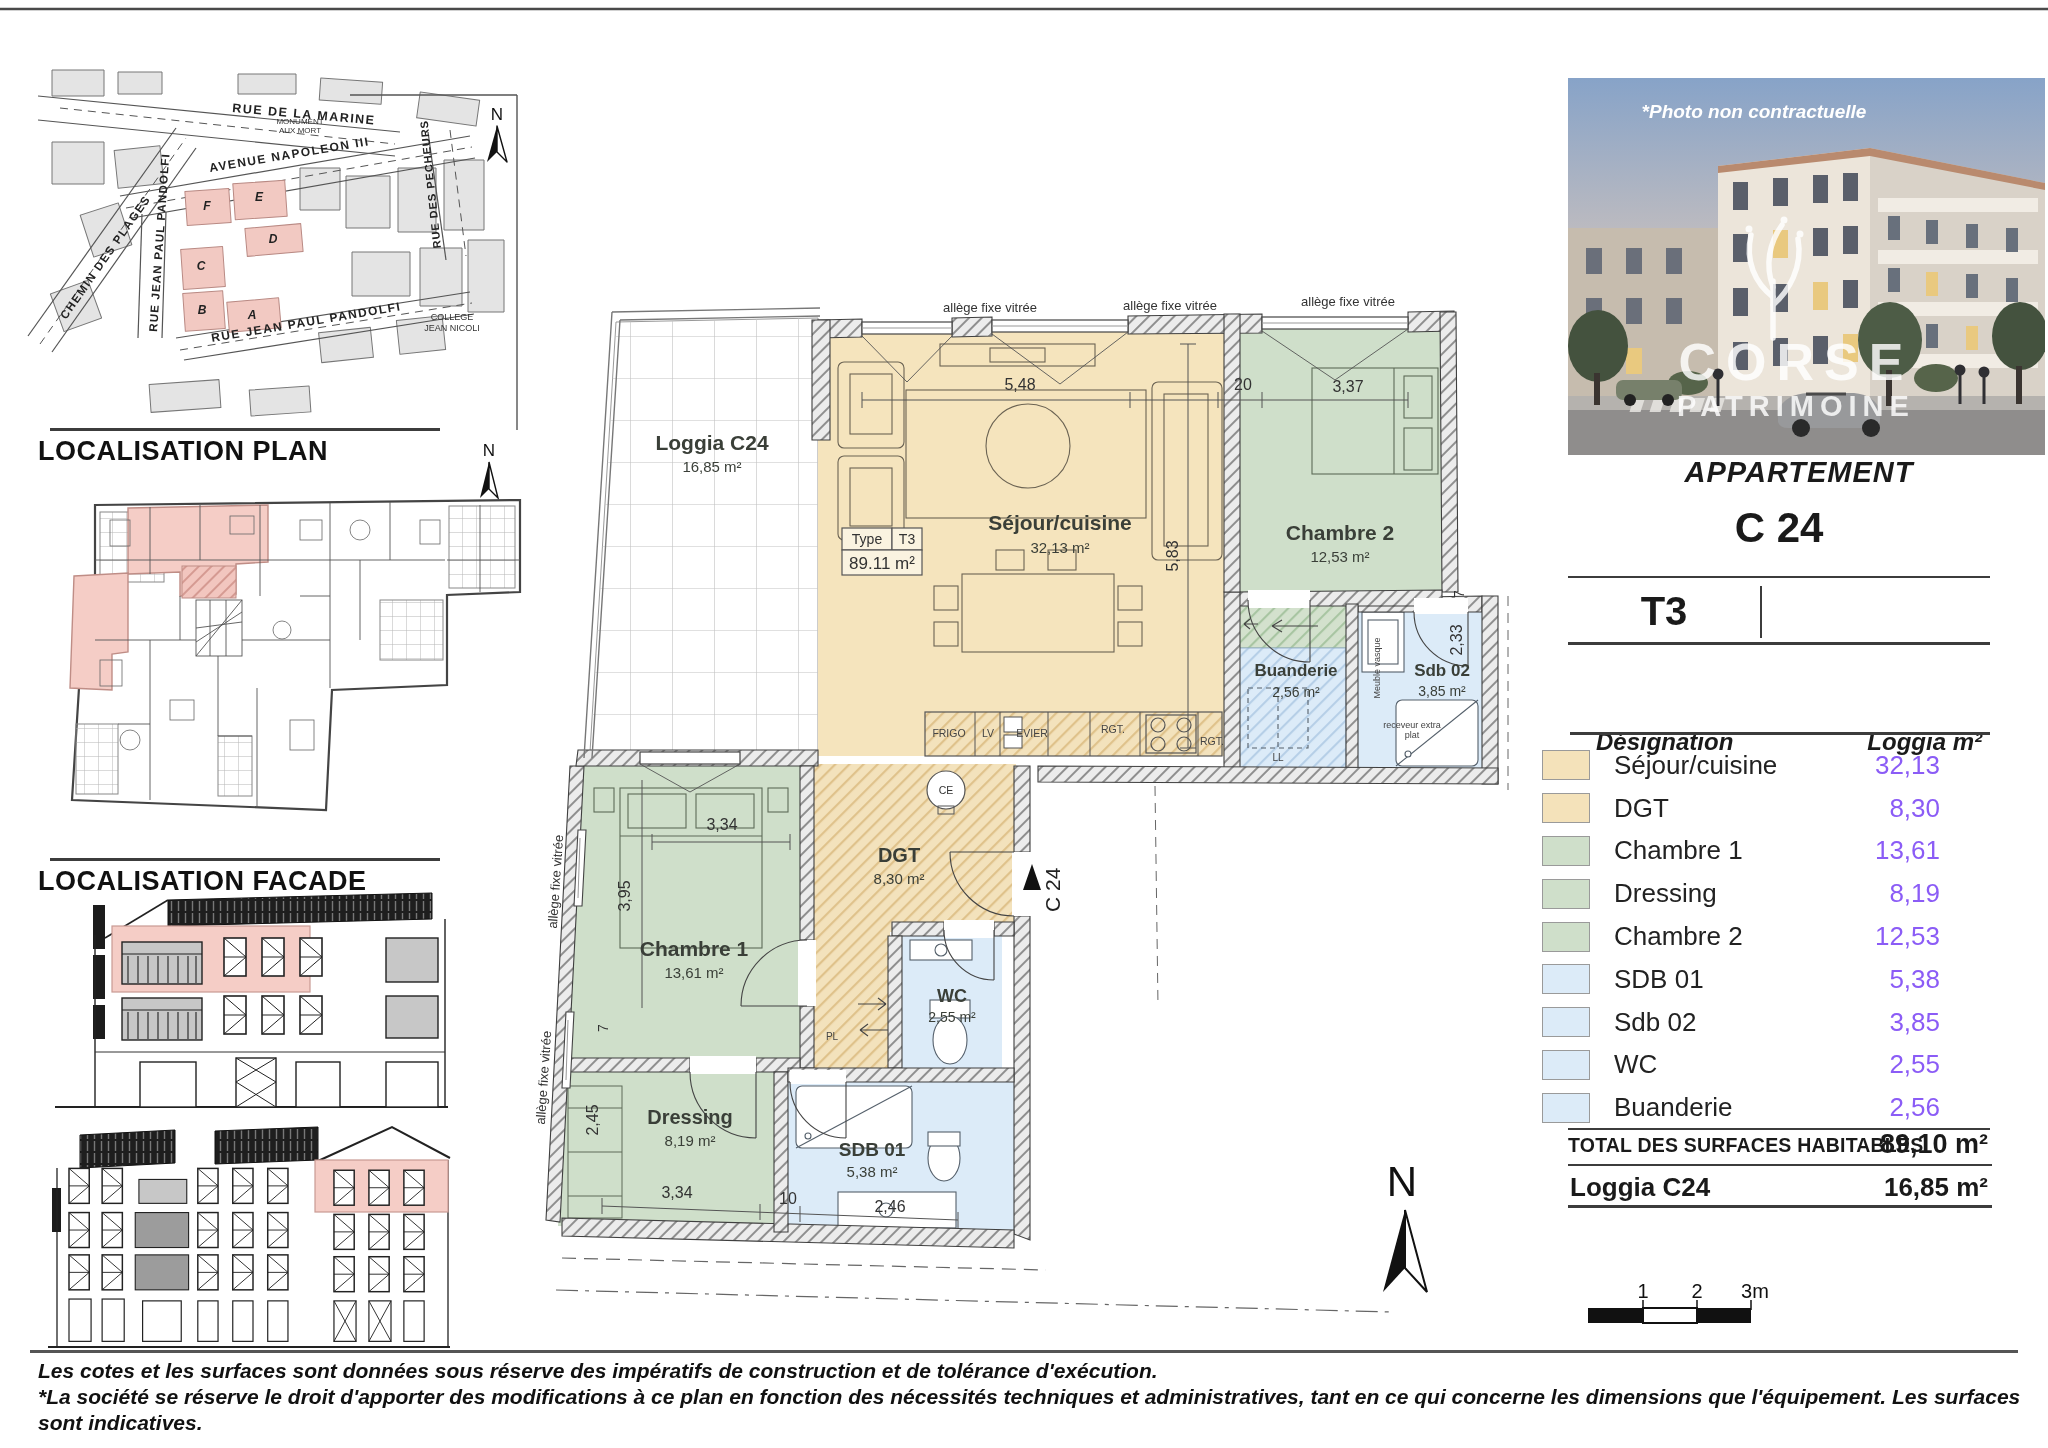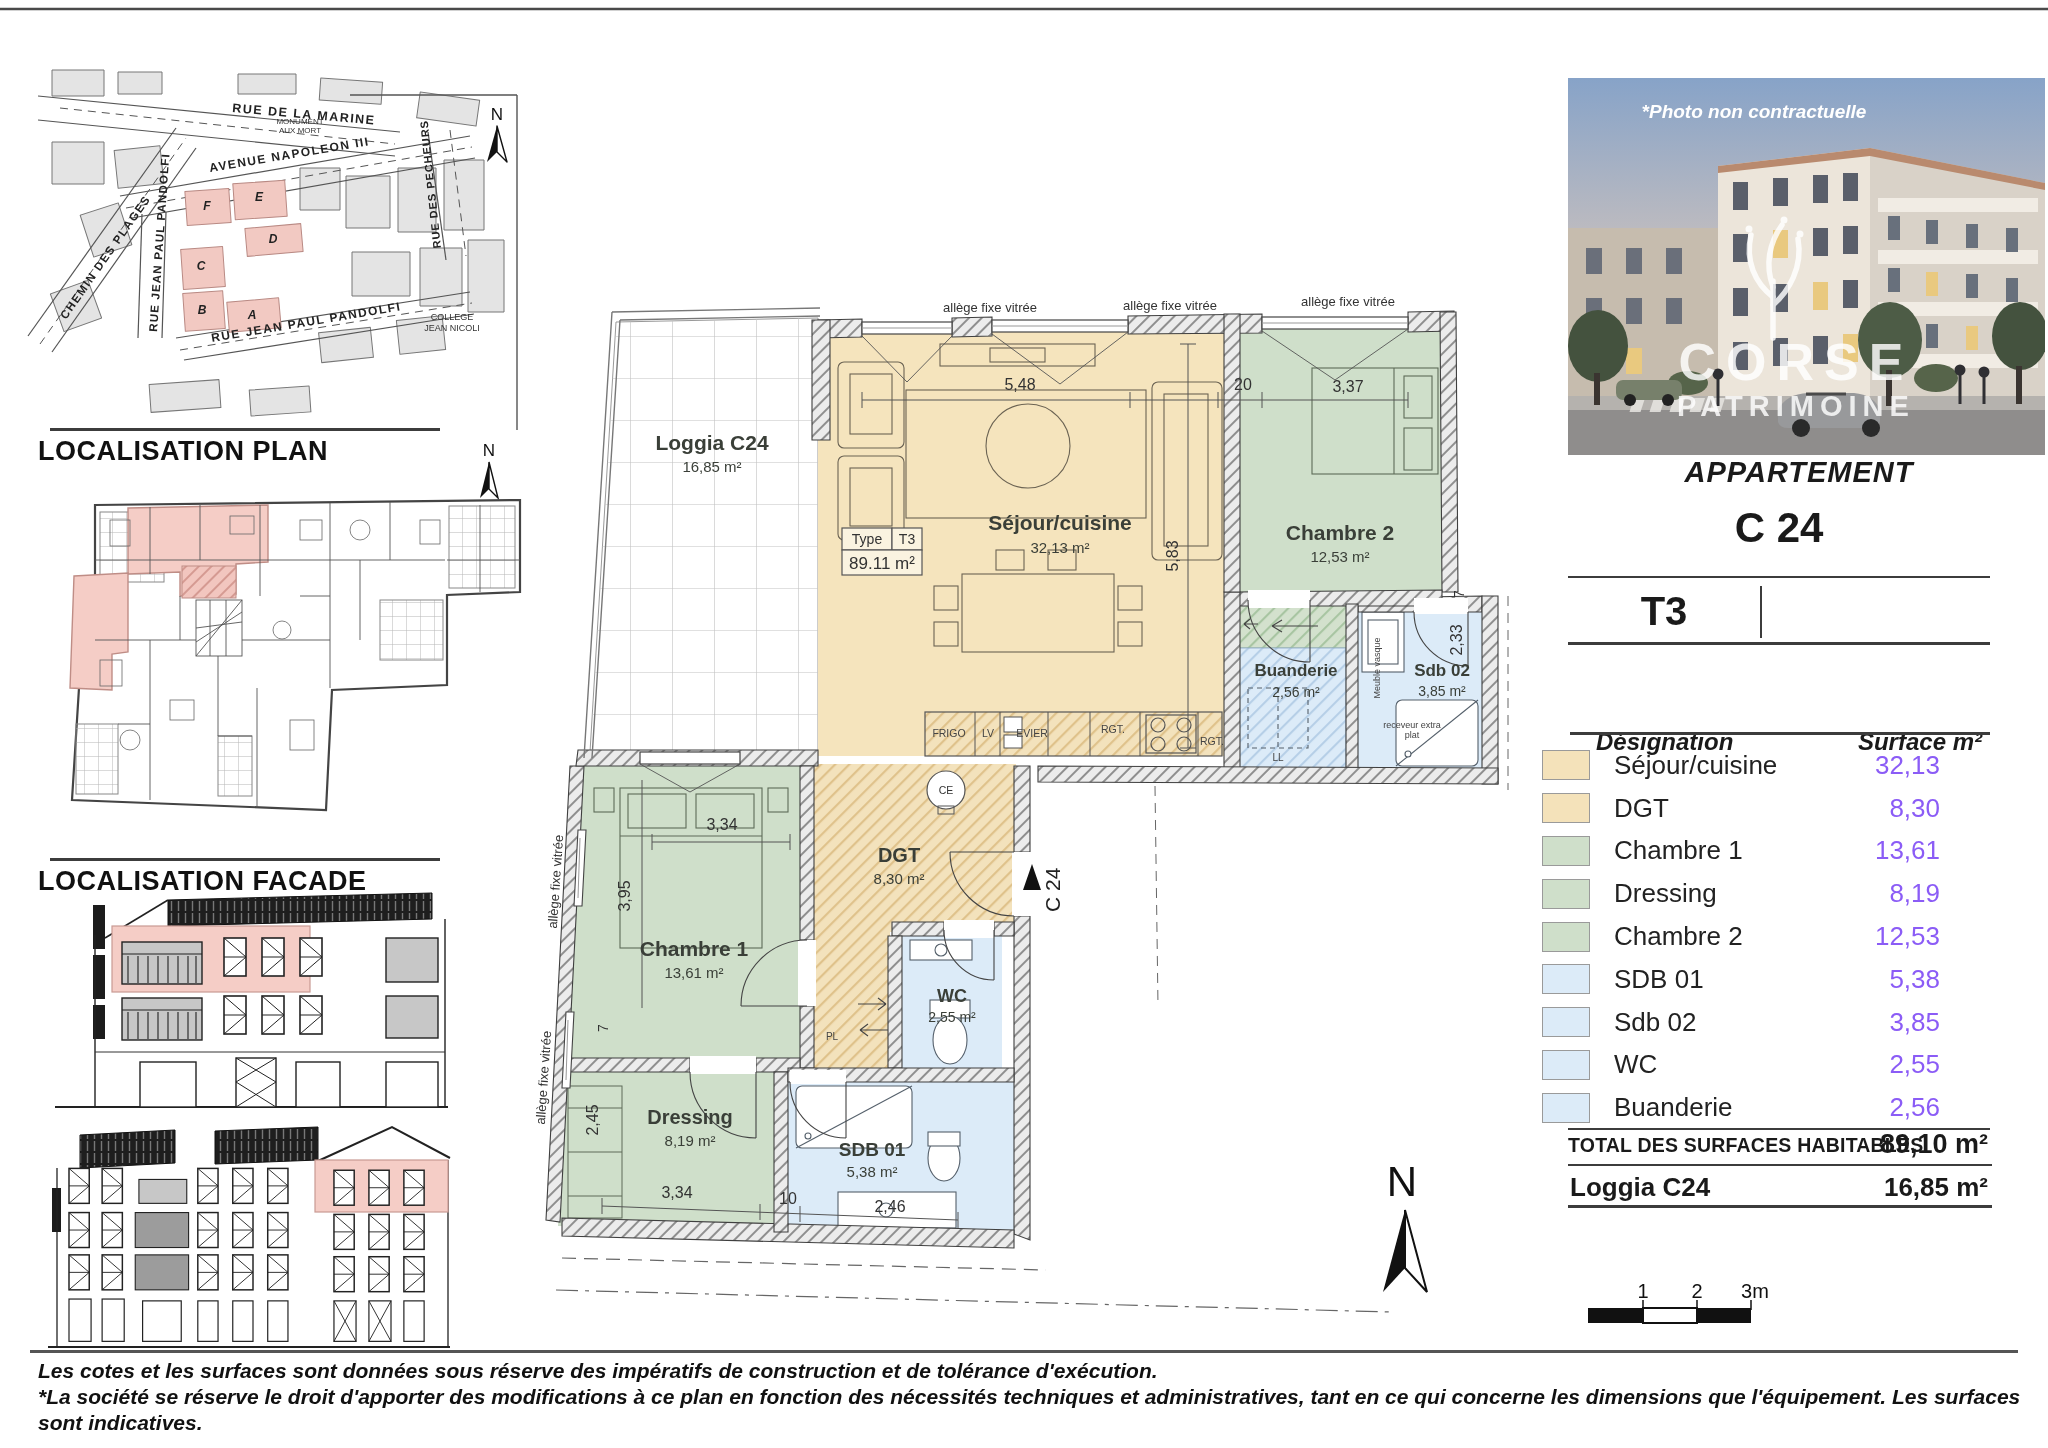--- a/index.html
+++ b/index.html
@@ -749,21 +749,21 @@
 <div class="rule" style="left:1568px;top:576px;width:422px;height:2px"></div>
 <div class="t3row">
   <div class="cell">T3</div>
 </div>
 <div class="vdiv"></div>
 <div class="rule" style="left:1568px;top:642px;width:422px;height:2.5px"></div>
 
 
 <div class="tbl-head">
   <span class="h1">Désignation</span>
-  <span class="h2">Surface m²</span>
+  <span class="h2">Loggia m²</span>
 </div>
 <div class="rule" style="left:1570px;top:732px;width:420px;height:2.5px"></div>
 
 <div class="rows">
   <div class="trow">
         <div class="swatch" style="background: rgb(244, 226, 186);"></div>
         <span class="nm">Séjour/cuisine</span>
         <span class="vl">32,13</span>
       </div>
   <div class="trow">

